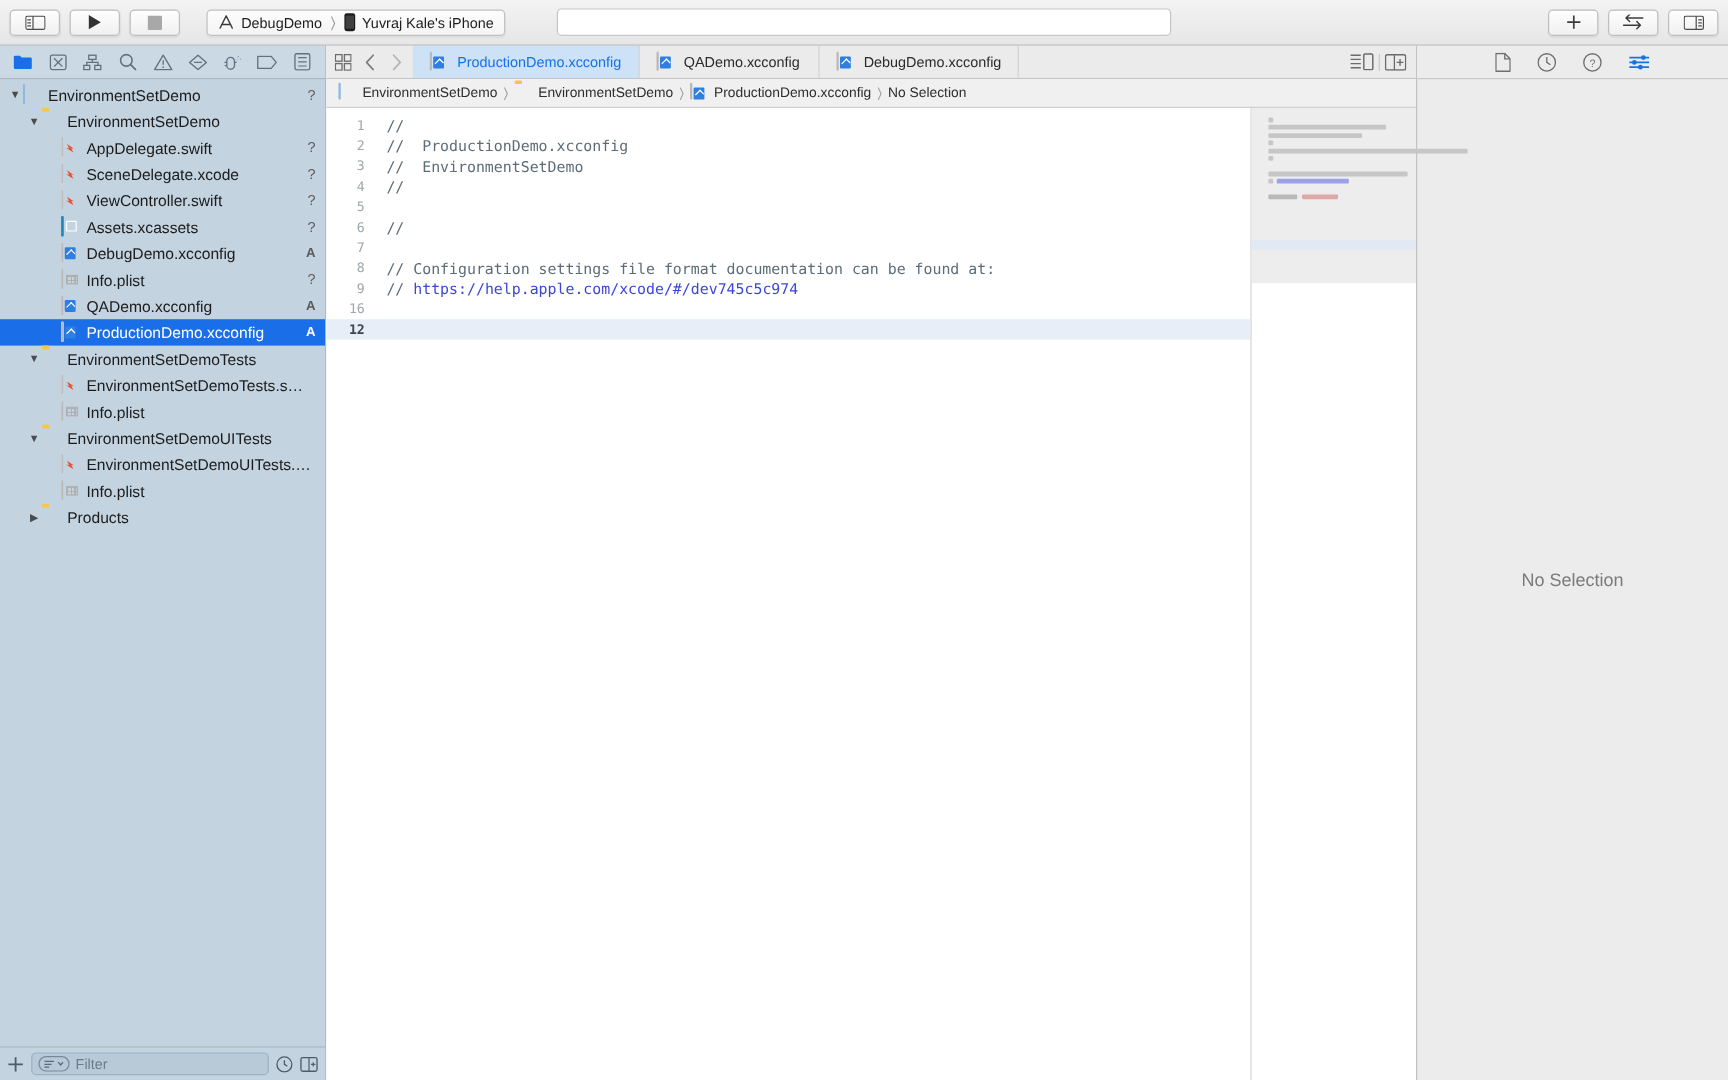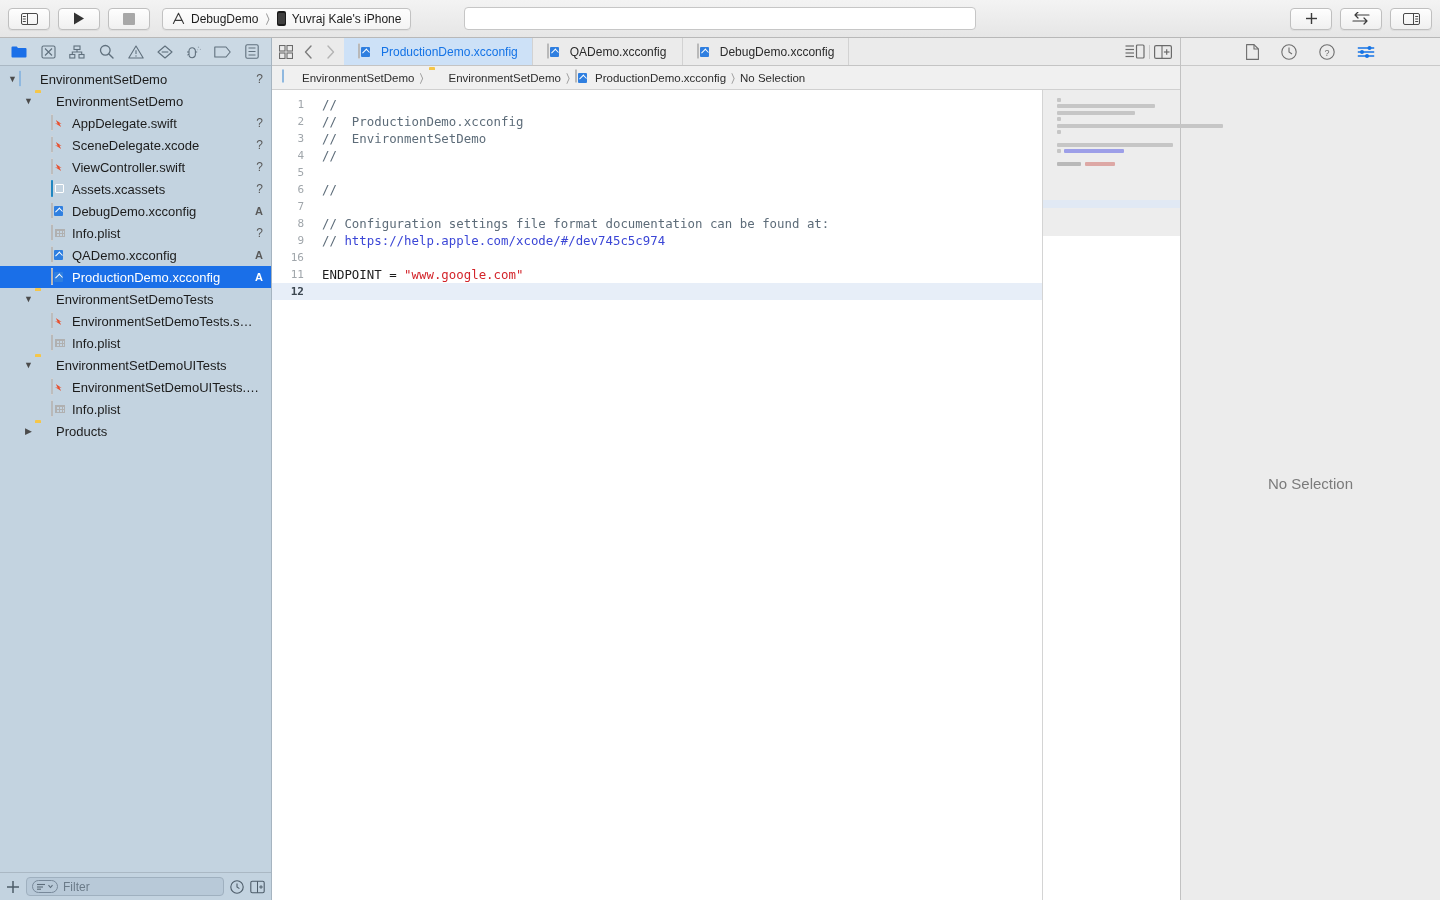--- a/index.html
+++ b/index.html
@@ -29,21 +29,21 @@
     box-shadow: 0 1px 0 rgba(255,255,255,0.8) inset, 0 1px 1px rgba(0,0,0,0.06);
   }
   .tb-btn.sq { min-width: 42px; }
   .scheme-pill {
     height: 22px;
     background: linear-gradient(to bottom, #fdfdfd, #f4f4f4);
     border: 1px solid #c2c2c2; border-radius: 4px;
     display: flex; align-items: center; padding: 0 9px; gap: 6px;
     font-size: 12px; color: #1d1d1d;
     box-shadow: 0 1px 1px rgba(0,0,0,0.05);
-    margin-left: 4px;
+    margin-left: 14px;
   }
   .scheme-sep { color: #9a9a9a; font-size: 13px; padding: 0 1px; }
   .iphone-ic {
     width: 9px; height: 15px; background: #1b1b1b; border-radius: 2px;
     display: inline-block; position: relative;
   }
   .iphone-ic::after {
     content:""; position:absolute; left:1px; right:1px; top:2px; bottom:2.5px;
     background:#3f3f3f; border-radius:1px;
   }
@@ -569,21 +569,20 @@
               <div class="cline"><span class="gutter">1</span><span class="ctext"><span class="cm">//</span></span></div>
               <div class="cline"><span class="gutter">2</span><span class="ctext"><span class="cm">//  ProductionDemo.xcconfig</span></span></div>
               <div class="cline"><span class="gutter">3</span><span class="ctext"><span class="cm">//  EnvironmentSetDemo</span></span></div>
               <div class="cline"><span class="gutter">4</span><span class="ctext"><span class="cm">//</span></span></div>
               <div class="cline"><span class="gutter">5</span></div>
               <div class="cline"><span class="gutter">6</span><span class="ctext"><span class="cm">//</span></span></div>
               <div class="cline"><span class="gutter">7</span><span class="ctext"></span></div>
               <div class="cline"><span class="gutter">8</span><span class="ctext"><span class="cm">// Configuration settings file format documentation can be found at:</span></span></div>
               <div class="cline"><span class="gutter">9</span><span class="ctext"><span class="cm">// </span><span class="curl">https://help.apple.com/xcode/#/dev745c5c974</span></span></div>
               <div class="cline"><span class="gutter">16</span><span class="ctext"></span></div>
-              <div class="cline"><span class="gutter">11</span><span class="ctext"><span class="cid">ENDPOINT = </span><span class="cstr">"www.google.com"</span></span></div>
               <div class="cline cur"><span class="gutter">12</span><span class="ctext"></span></div>
             </div>
         </div>
         <div class="minimap">
           <div class="mm-view"></div>
           <div class="mm-cur"></div>
           <div class="mm-rows" id="mmrows">
               <div class="mmr" style="width: 4px; background: rgb(198, 198, 198);"></div>
               <div class="mmr" style="width: 98px; background: rgb(198, 198, 198);"></div>
               <div class="mmr" style="width: 78px; background: rgb(198, 198, 198);"></div>

